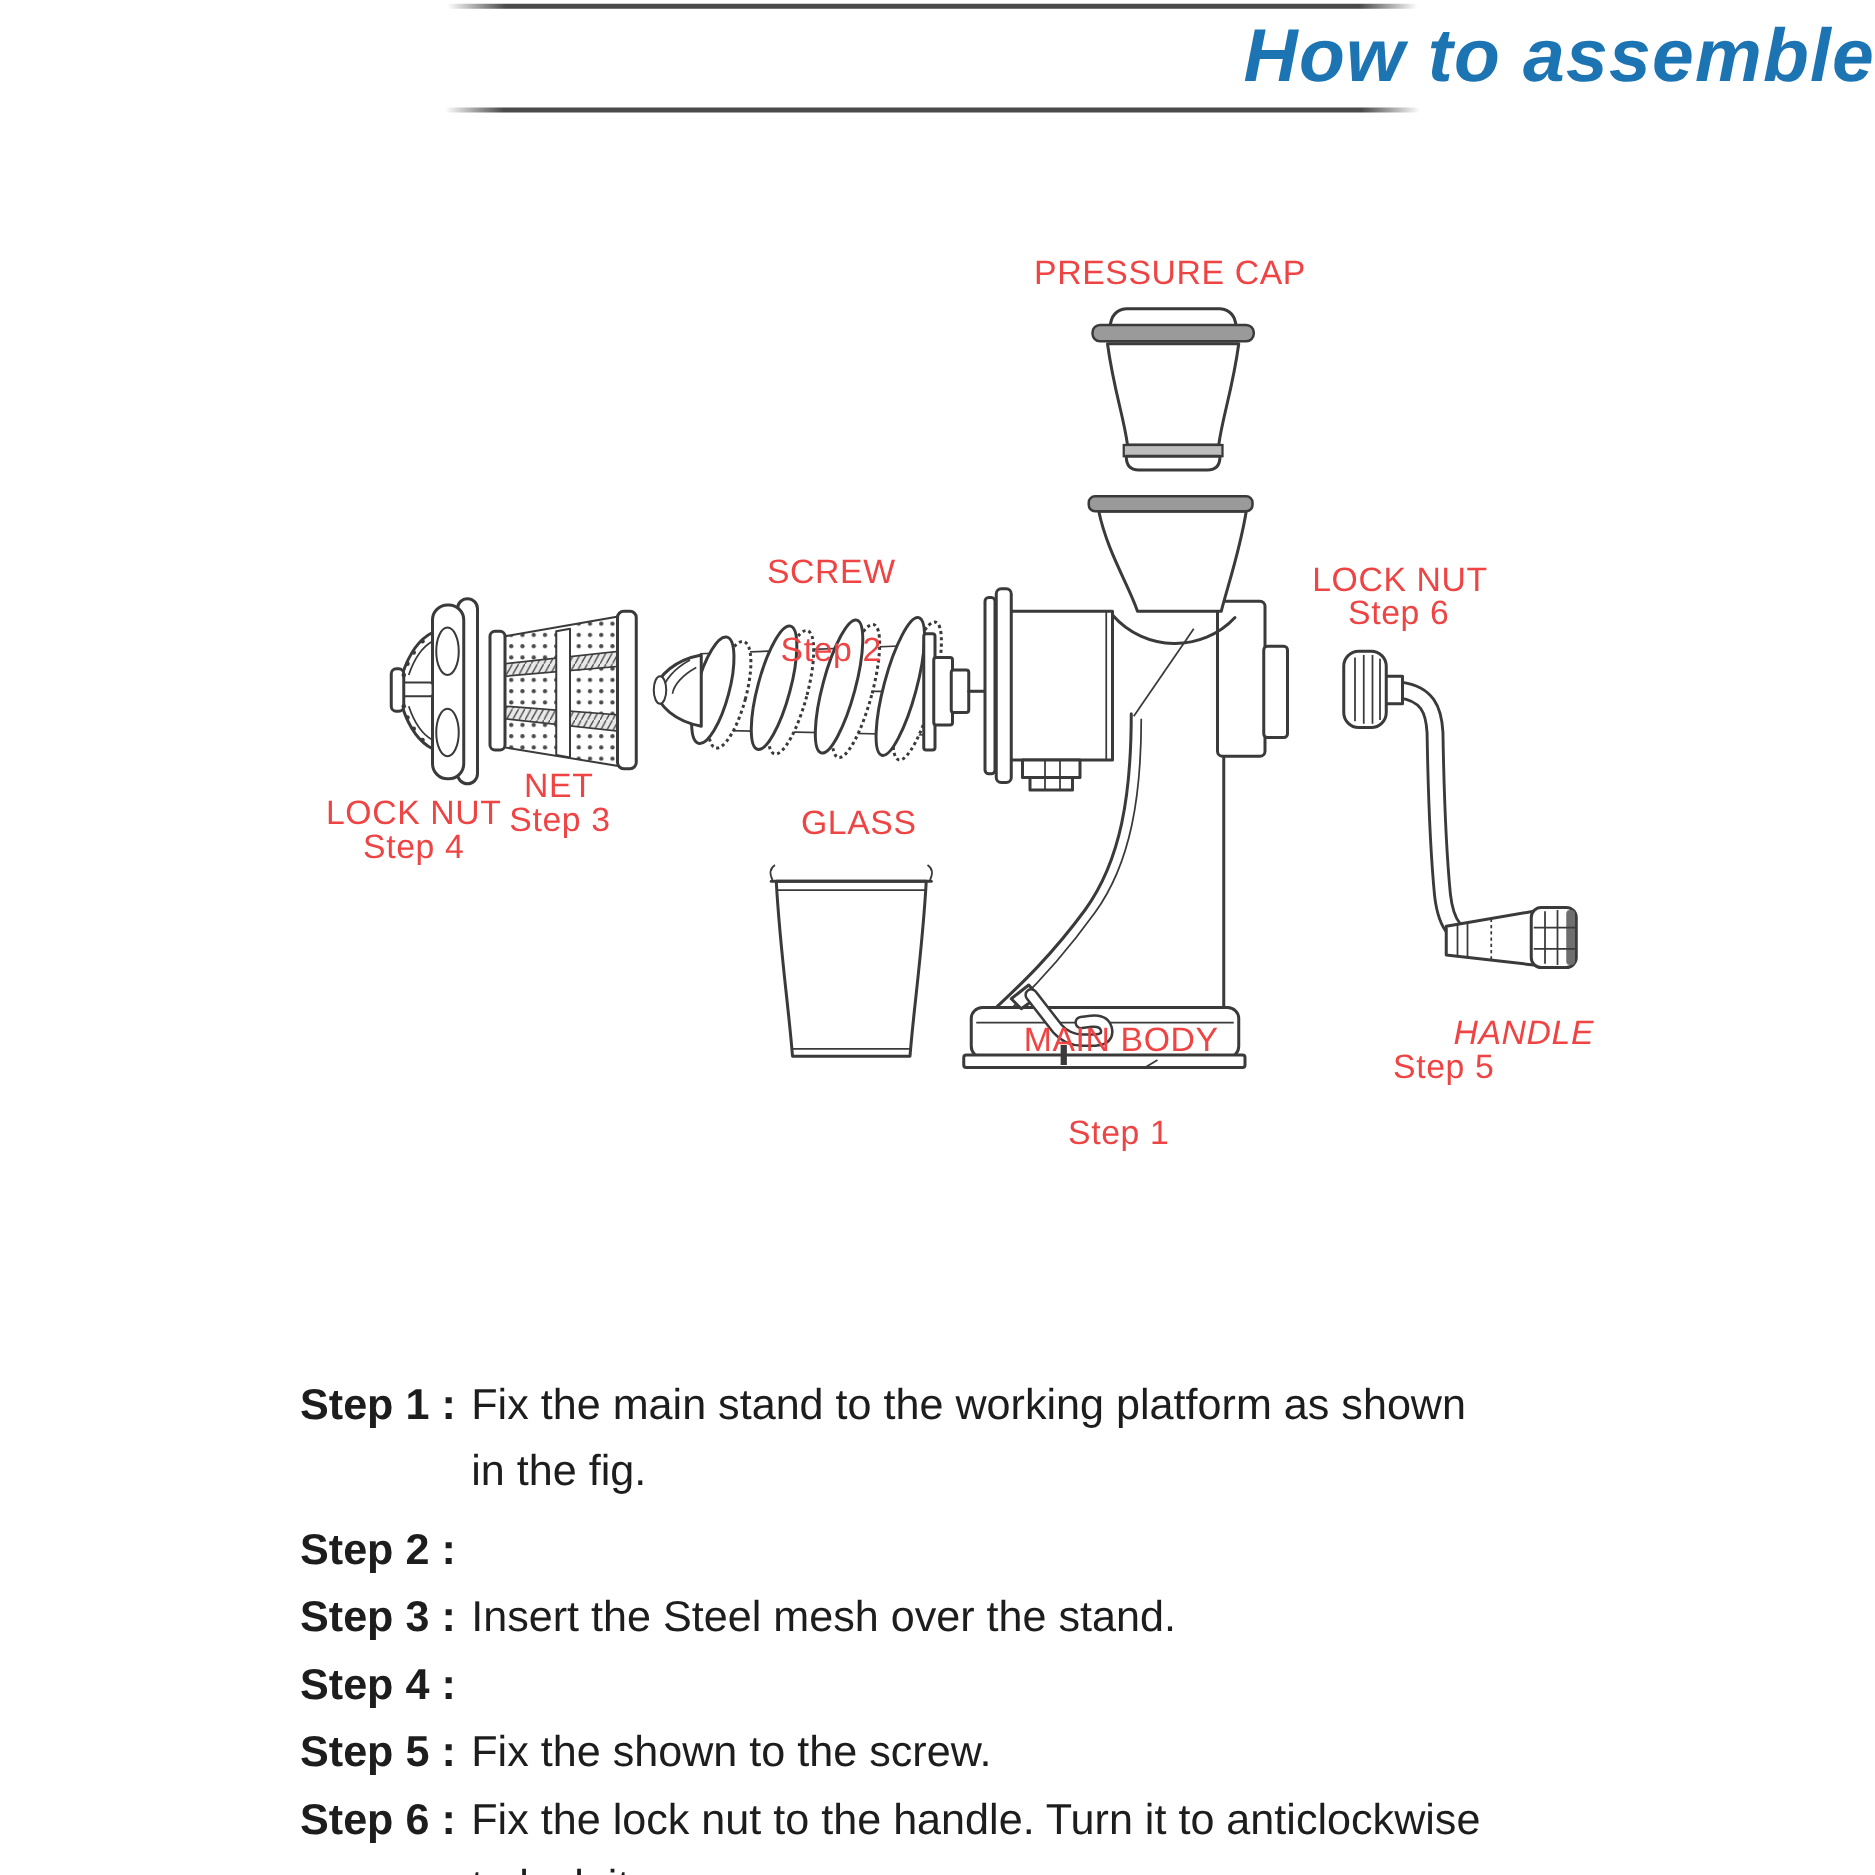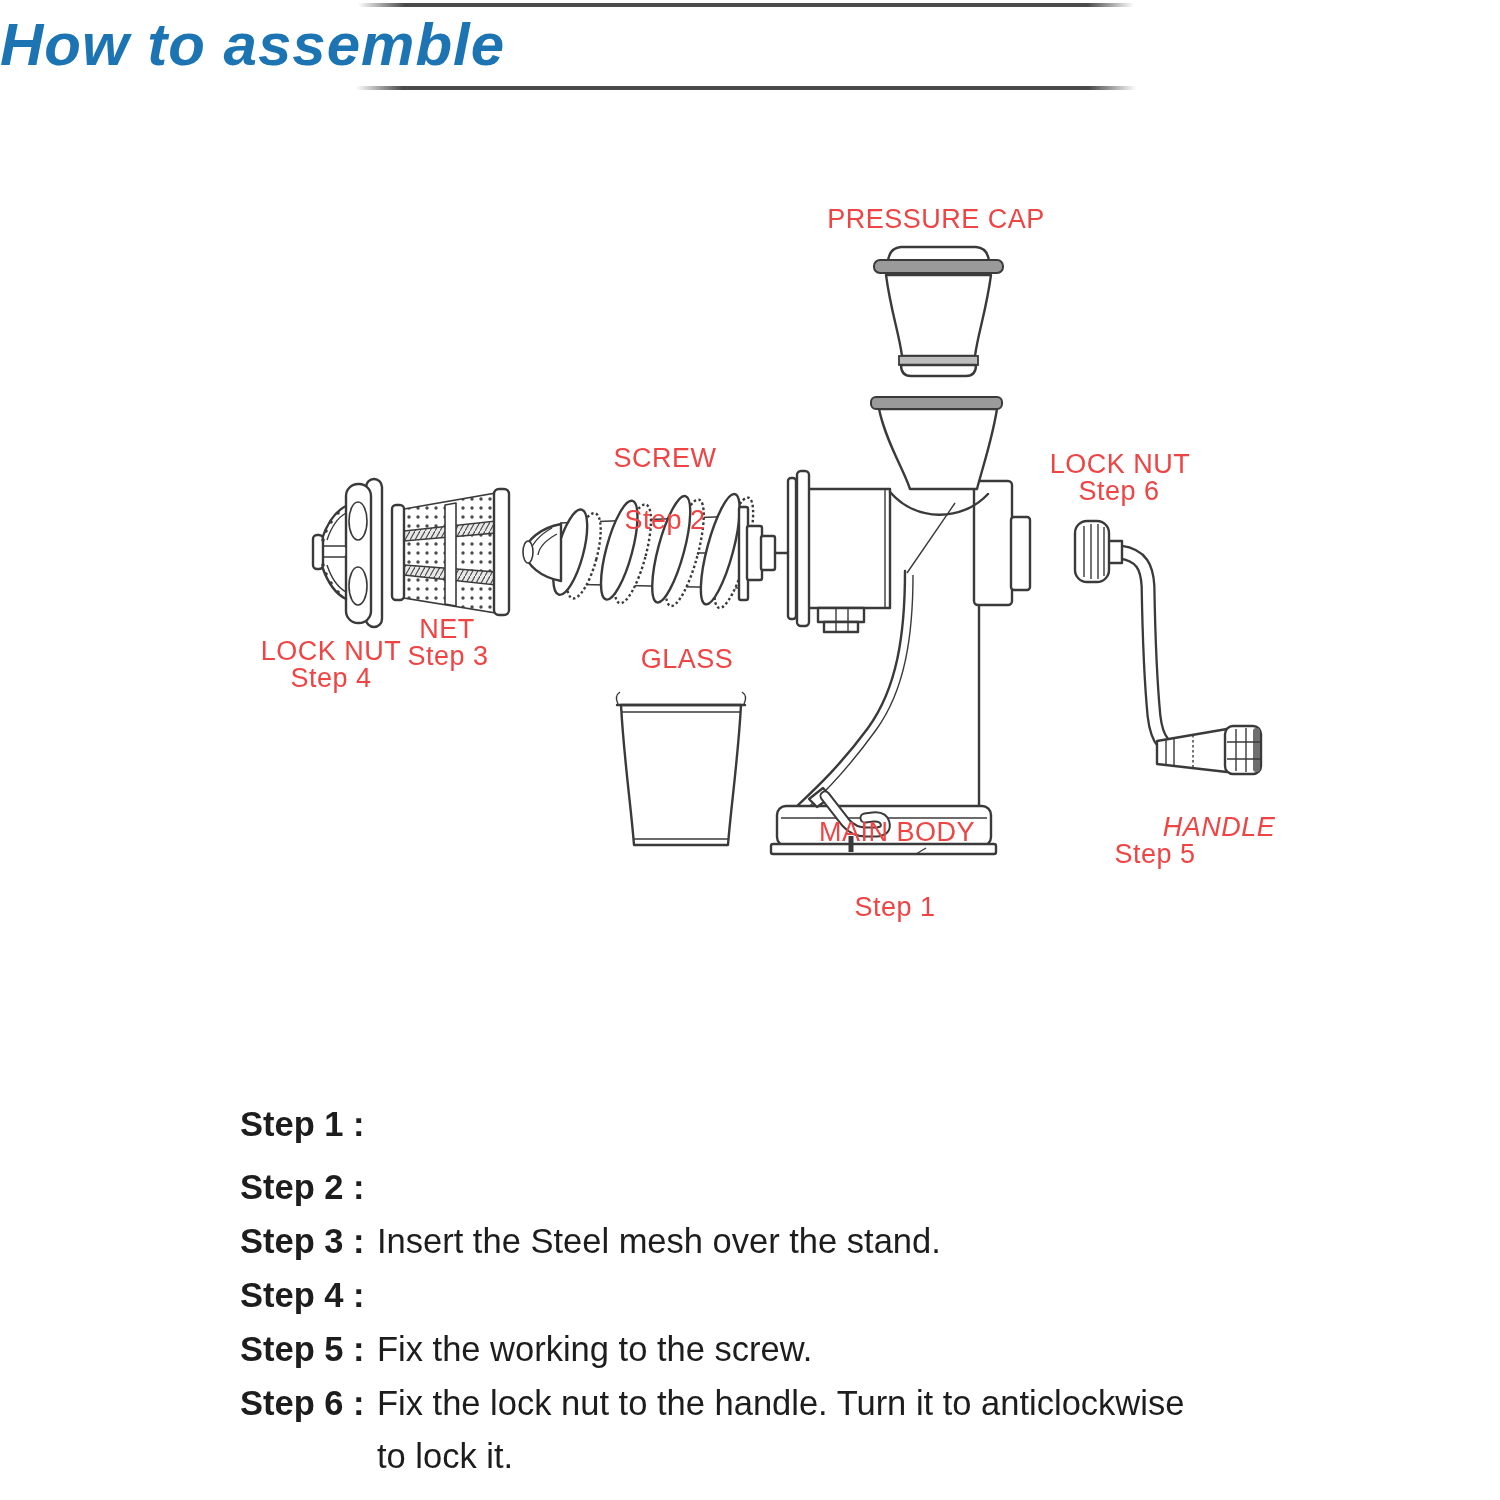--- a/index.html
+++ b/index.html
@@ -1,20 +1,20 @@
 <!DOCTYPE html>
 <html><head>
 <meta charset="utf-8">
 <style>
   html,body{margin:0;padding:0;background:#fff;}
   .page{position:relative;width:1500px;height:1500px;background:#fff;overflow:hidden;
         font-family:"Liberation Sans", sans-serif;color:#1f1f1f;}
   .rule{position:absolute;height:3.5px;
         background:linear-gradient(to right,rgba(90,90,90,0),#4a4a4a 6%,#4a4a4a 94%,rgba(90,90,90,0));}
-  .title{position:absolute;left:0;right:0;top:10px;text-align:left;
+  .title{position:absolute;left:0;right:0;top:10px;text-align:right;
          font-size:60px;font-weight:bold;font-style:italic;color:#1c75b2;letter-spacing:1px;}
   .plabel{position:absolute;transform:translate(-50%,-50%);white-space:nowrap;
           font-size:27px;color:#ef4444;letter-spacing:.5px;}
   .diagram-svg{position:absolute;left:0;top:0;}
   .steps{position:absolute;left:240px;top:1098px;width:1035px;font-size:34.5px;line-height:53px;color:#1d1d1d;}
   .step-row{display:flex;margin-bottom:1px;}
   .step-row .slabel{flex:0 0 137px;font-weight:bold;white-space:nowrap;}
   .step-row .stext{flex:1;white-space:pre-line;}
   .mb10{margin-bottom:10px;}
   
@@ -186,34 +186,36 @@
 
   <div class="plabel" style="left:897px;top:832px;">MAIN BODY</div>
   <div class="plabel" style="left:895px;top:907px;">Step 1</div>
 
   <div class="plabel" style="left:1219px;top:827px;font-style:italic;">HANDLE</div>
   <div class="plabel" style="left:1155px;top:854px;">Step 5</div>
 
   <div class="steps">
     <div class="step-row mb10">
       <span class="slabel">Step 1 :</span>
+      <span class="stext">Fix the main stand to the working platform as shown
+in the fig.</span>
     </div>
     <div class="step-row">
       <span class="slabel">Step 2 :</span>
     </div>
     <div class="step-row">
       <span class="slabel">Step 3 :</span>
       <span class="stext">Insert the Steel mesh over the stand.</span>
     </div>
     <div class="step-row">
       <span class="slabel">Step 4 :</span>
     </div>
     <div class="step-row">
       <span class="slabel">Step 5 :</span>
-      <span class="stext">Fix the working to the screw.</span>
+      <span class="stext">Fix the shown to the screw.</span>
     </div>
     <div class="step-row">
       <span class="slabel">Step 6 :</span>
       <span class="stext">Fix the lock nut to the handle. Turn it to anticlockwise
 to lock it.</span>
     </div>
   </div>
 
 </div>
 

